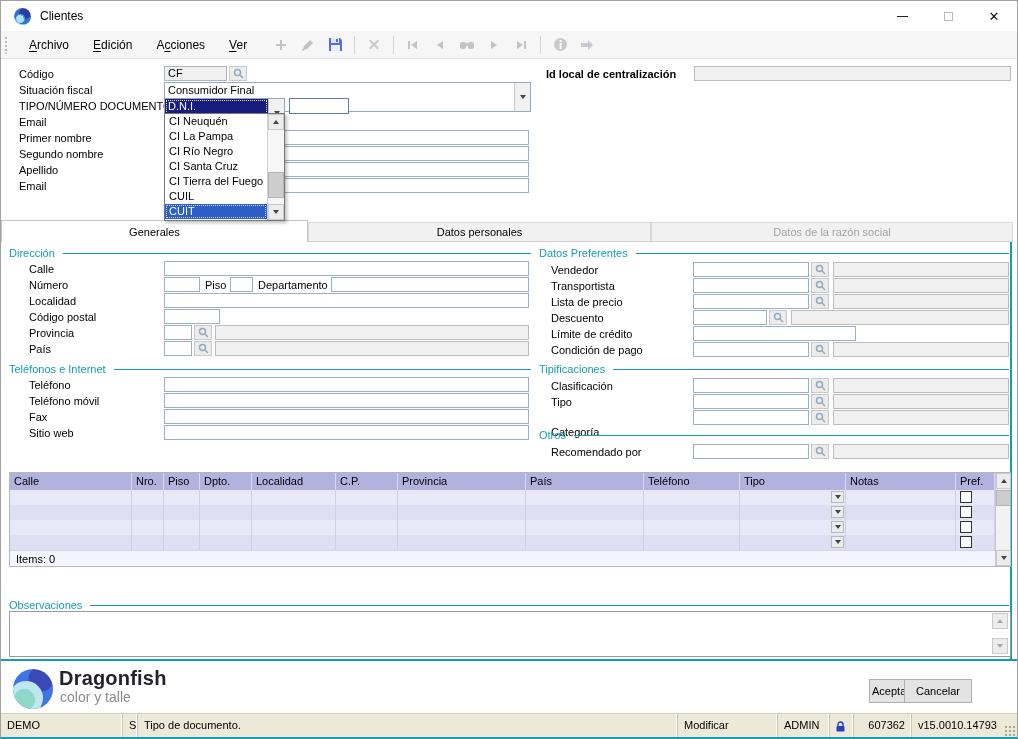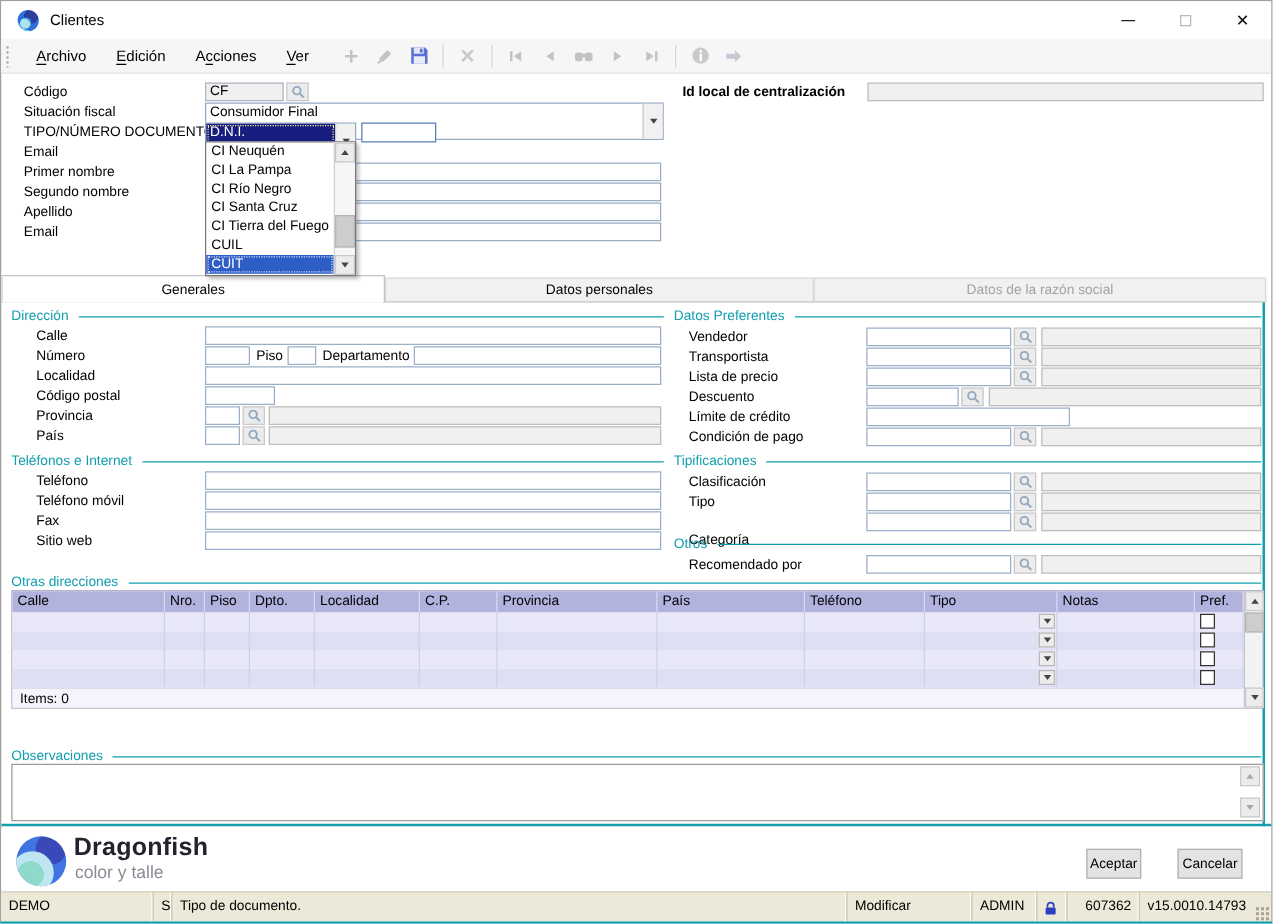--- a/index.html
+++ b/index.html
@@ -412,24 +412,20 @@
   <div class="lbl" style="left:550px; top:445px;">Recomendado por</div>
   <div class="field" style="left:692px; top:443px; width:116px;"></div>
   <div class="magbtn" style="left:810px; top:443px;">
       <svg width="11" height="11">
         <circle cx="4.5" cy="4.5" r="3" fill="none" stroke="#94a9bf" stroke-width="1.5"></circle>
         <line x1="7" y1="7" x2="10" y2="10" stroke="#94a9bf" stroke-width="1.5"></line>
       </svg>
     </div>
   <div class="field dis" style="left:832px; top:443px; width:176px;"></div>
 
-  <div class="sec-title" style="left:8px; top:459px; width:1000px;">
-    <span>Otras direcciones</span>
-      <div class="line" style="flex:1;"></div>
-  </div>
   <div class="grid">
     <div class="grid-main">
       <div class="g-head">
           <div class="th" style="width: 122px;">Calle</div>
           <div class="th" style="width: 32px;">Nro.</div>
           <div class="th" style="width: 36px;">Piso</div>
           <div class="th" style="width: 52px;">Dpto.</div>
           <div class="th" style="width: 84px;">Localidad</div>
           <div class="th" style="width: 62px;">C.P.</div>
           <div class="th" style="width: 128px;">Provincia</div>
@@ -545,21 +541,21 @@
   <div class="sbtn" style="position:absolute; left:991px; top:637px;">
       <div class="arr-dn" style="border-top-color:#a8a8a8;"></div>
     </div>
 
   <div class="footer">
     <div class="logo"></div>
     <div class="brand">Dragonfish</div>
     <div class="tagline">color y talle</div>
   </div>
   <div class="btn" style="left:868px; width:44px;">Aceptar</div>
-  <div class="btn" style="left:941px; width:52px;">Cancelar</div>
+  <div class="btn" style="left:903px; width:68px;">Cancelar</div>
 
   <div class="statusbar">
     <div class="scell" style="width:122px;">DEMO</div>
     <div class="scell" style="width:15px;">S</div>
     <div class="scell" style="width:540px;">Tipo de documento.</div>
     <div class="scell" style="width:100px;">Modificar</div>
     <div class="scell" style="width:52px;">ADMIN</div>
     <div class="scell" style="width:24px; display:flex; align-items:center; padding-top:0;">
       <svg width="9" height="11">
           <path d="M2 5V3.5A2.5 2.5 0 017 3.5V5" fill="none" stroke="#2b3fbf" stroke-width="1.4"></path>

